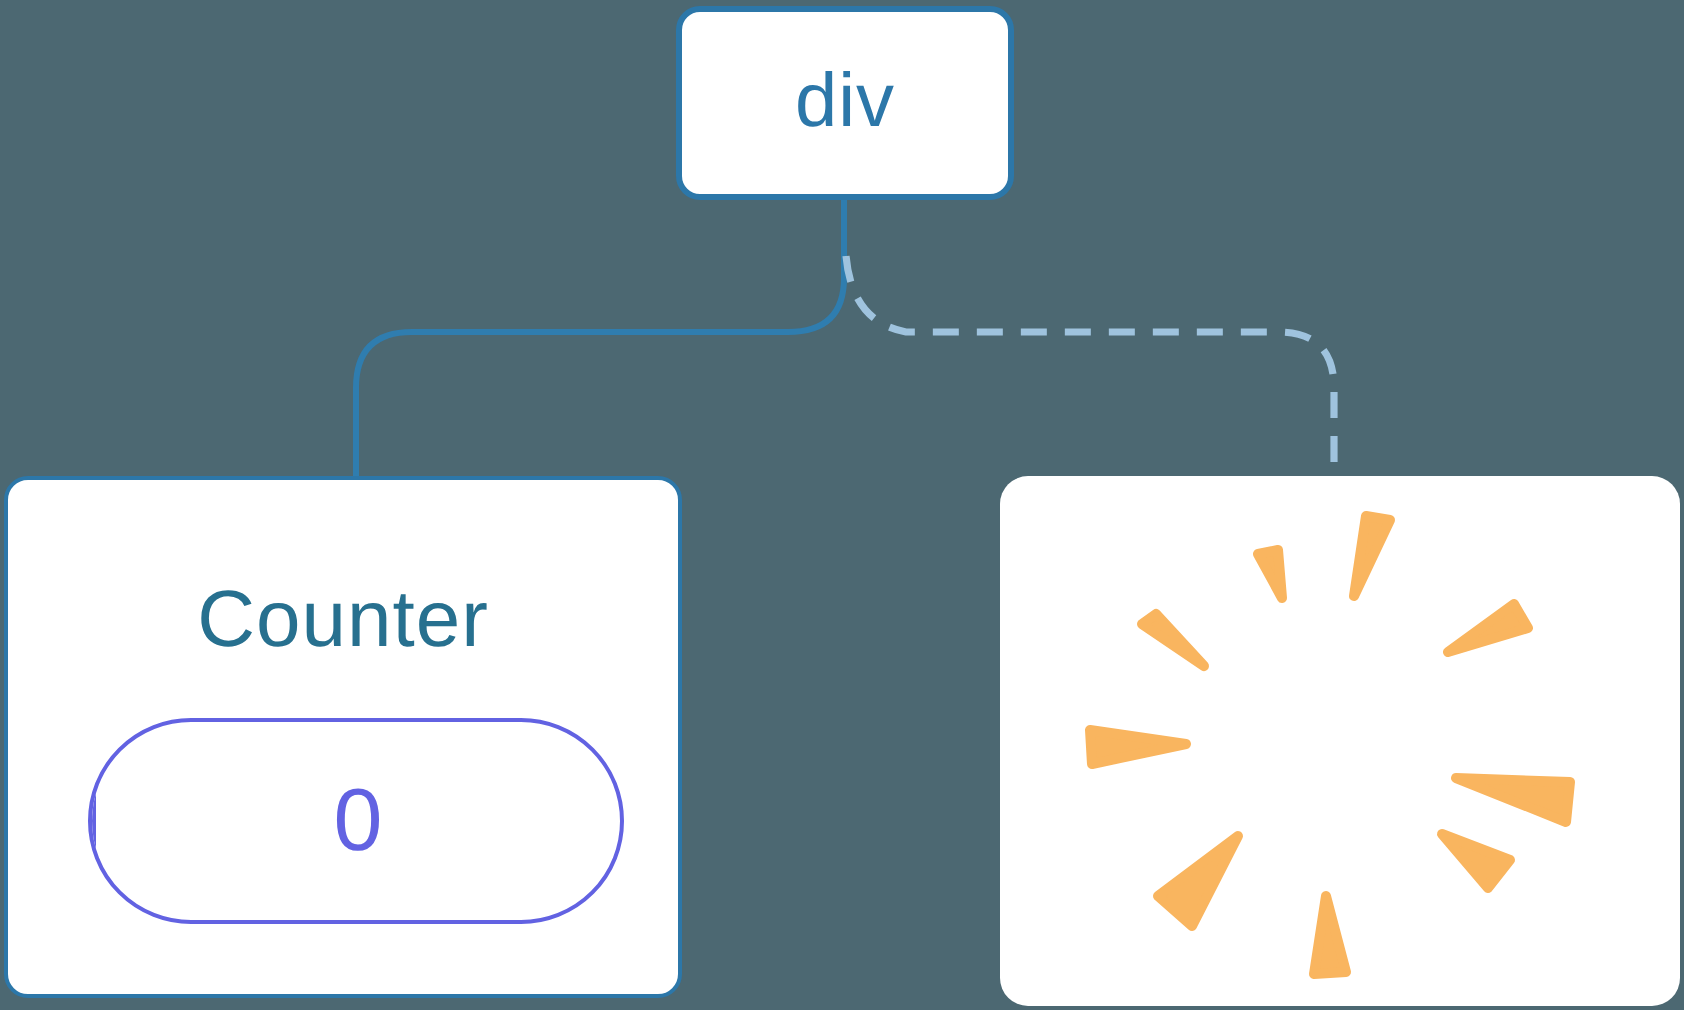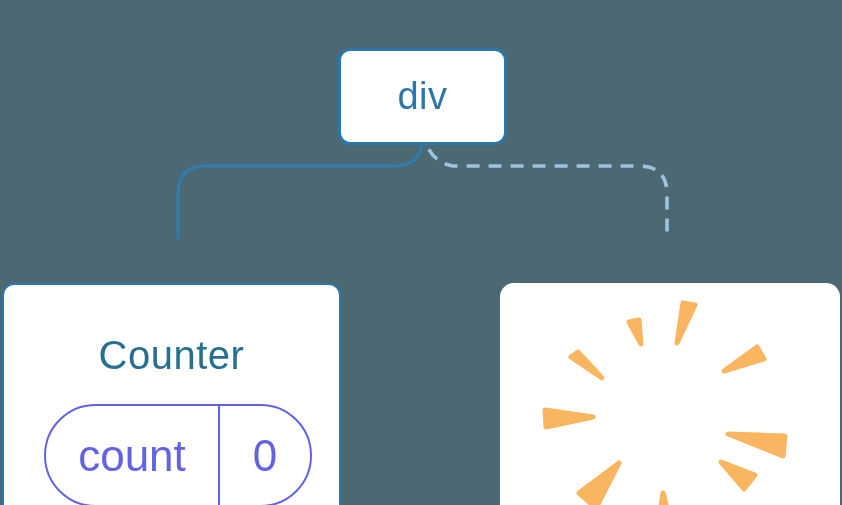--- a/index.html
+++ b/index.html
@@ -29,21 +29,20 @@
     left: 0;
     top: 0;
     width: 842px;
     height: 505px;
     pointer-events: none;
   }
   .card {
     position: absolute;
     background: var(--card-fill);
     box-sizing: border-box;
-    margin-top: 45px;
   }
   .card.root {
     left: 338px;
     top: 3px;
     width: 169px;
     height: 97px;
     border: 3px solid var(--node-blue);
     border-radius: 12px;
     display: flex;
     align-items: center;
@@ -134,21 +133,20 @@
     <path id="dashed-path" fill="none" stroke-linecap="butt" d="M 423 128 Q 426 161 453 166 L 639 166 Q 667 166 667 194 L 667 237" stroke="#9FC3DE" stroke-width="3.6" stroke-dasharray="13 9"></path>
   </svg>
 
   <div class="card root">
     <span class="root-label">div</span>
   </div>
 
   <div class="card counter">
     <div class="counter-title">Counter</div>
     <div class="pill">
-      <span class="pill-key">count</span>
       <span class="pill-divider"></span>
       <span class="pill-value">0</span>
     </div>
   </div>
 
   <div class="card removed">
     <svg id="poof" class="poof-svg" viewBox="0 0 340 265">
         <polygon points="183,20 195,22 177,60" fill="#F9B55F" stroke="#F9B55F" stroke-width="5" stroke-linejoin="round"></polygon>
         <polygon points="129,39 139,37 141,61" fill="#F9B55F" stroke="#F9B55F" stroke-width="5" stroke-linejoin="round"></polygon>
         <polygon points="71,74 78,69 102,95" fill="#F9B55F" stroke="#F9B55F" stroke-width="5" stroke-linejoin="round"></polygon>

